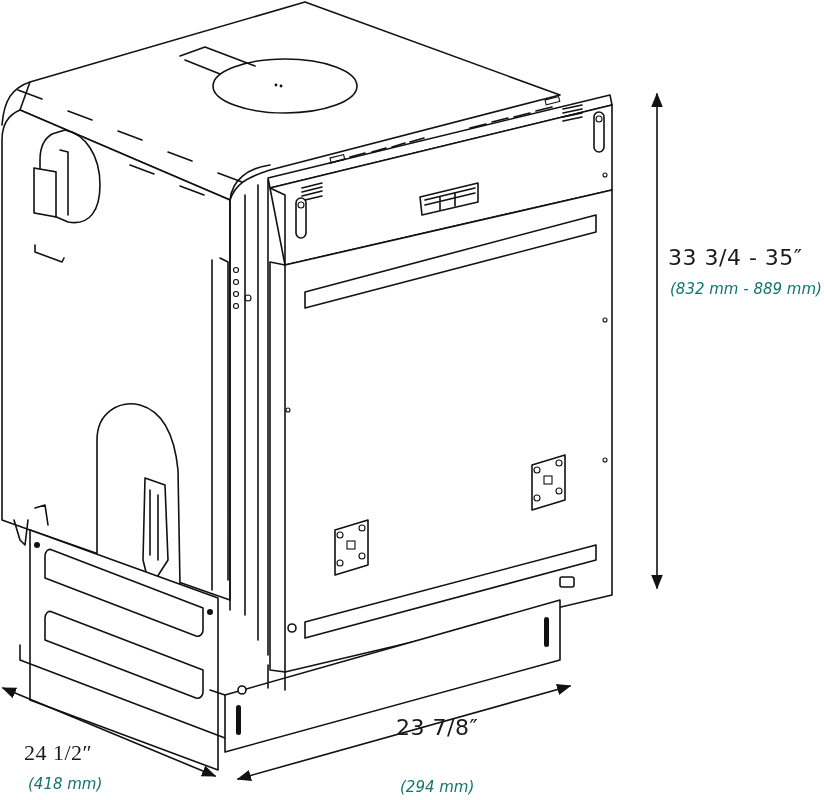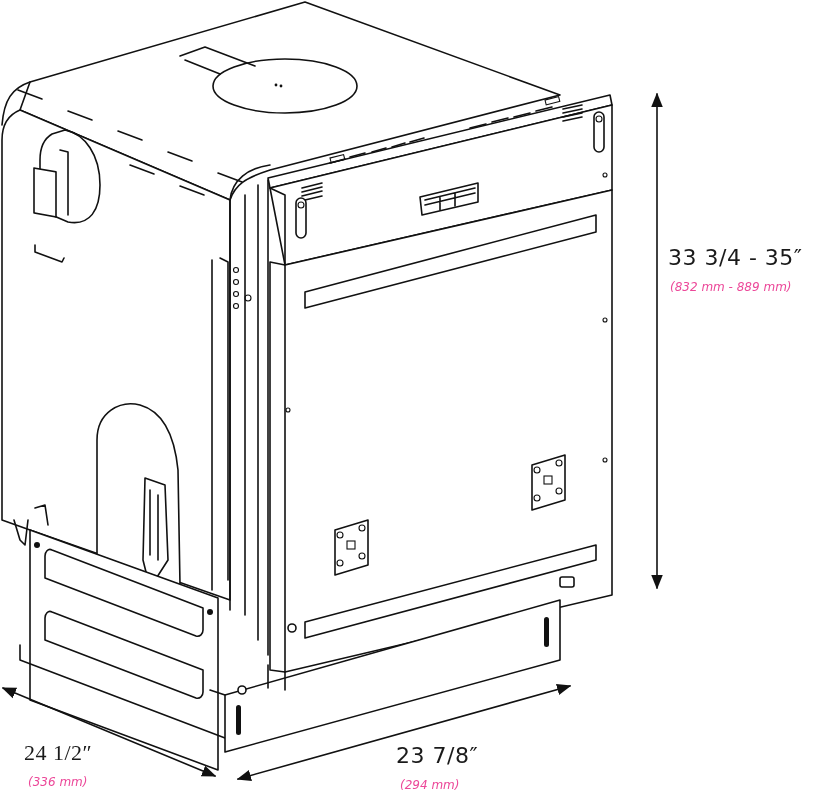--- a/index.html
+++ b/index.html
@@ -1,19 +1,19 @@
 <!DOCTYPE html>
 <html><head>
   <meta charset="utf-8">
   <style>
     html, body { margin:0; padding:0; background:#ffffff; }
     body { width:824px; height:800px; position:relative; overflow:hidden; font-family:"DejaVu Sans", sans-serif; }
     #stage { position:absolute; left:0; top:0; width:736px; height:800px; }
     .dim-main { position:absolute; font-family:"DejaVu Sans", sans-serif; font-size:22px; color:#1a1a1a; letter-spacing:0.5px; white-space:nowrap; }
-    .dim-sub { position:absolute; font-family:"DejaVu Sans", sans-serif; font-size:12px; font-style:italic; color:#ec4899; white-space:nowrap; }
+    .dim-sub { position:absolute; font-family:"DejaVu Sans", sans-serif; font-size:15px; font-style:italic; color:#0f766e; white-space:nowrap; }
     svg .ln { fill:none; stroke:#111; stroke-width:1.6; stroke-linejoin:round; stroke-linecap:round; }
     svg .thin { fill:none; stroke:#111; stroke-width:1.1; }
     svg .fillw { fill:#fff; stroke:#111; stroke-width:1.6; stroke-linejoin:round; }
     svg .dark { fill:#111; }
   </style>
 </head>
 <body>
 
 <div id="stage">
   <svg width="824" height="800" viewBox="0 0 824 800">
@@ -161,17 +161,17 @@
       <line class="ln" x1="3" y1="688" x2="215" y2="776" marker-start="url(#arrow)" marker-end="url(#arrow)"></line>
       <line class="ln" x1="238" y1="779" x2="570" y2="686" marker-start="url(#arrow)" marker-end="url(#arrow)"></line>
     </g>
   </svg>
 
   
   <div class="dim-main" style="left:668px; top:245px;">33 3/4 - 35″</div>
   <div class="dim-sub" style="left:670px; top:280px;">(832 mm - 889 mm)</div>
 
   <div class="dim-main" style="left:24px; top:740px;font-family:Liberation Serif, serif;">24 1/2″</div>
-  <div class="dim-sub" style="left:28px; top:775px;">(336 mm)</div>
+  <div class="dim-sub" style="left:28px; top:775px;">(418 mm)</div>
 
-  <div class="dim-main" style="left:396px; top:715px;margin-top:28px;">23 7/8″</div>
+  <div class="dim-main" style="left:396px; top:715px;">23 7/8″</div>
   <div class="dim-sub" style="left:400px; top:778px;">(294 mm)</div>
 </div>
 
 </body></html>

